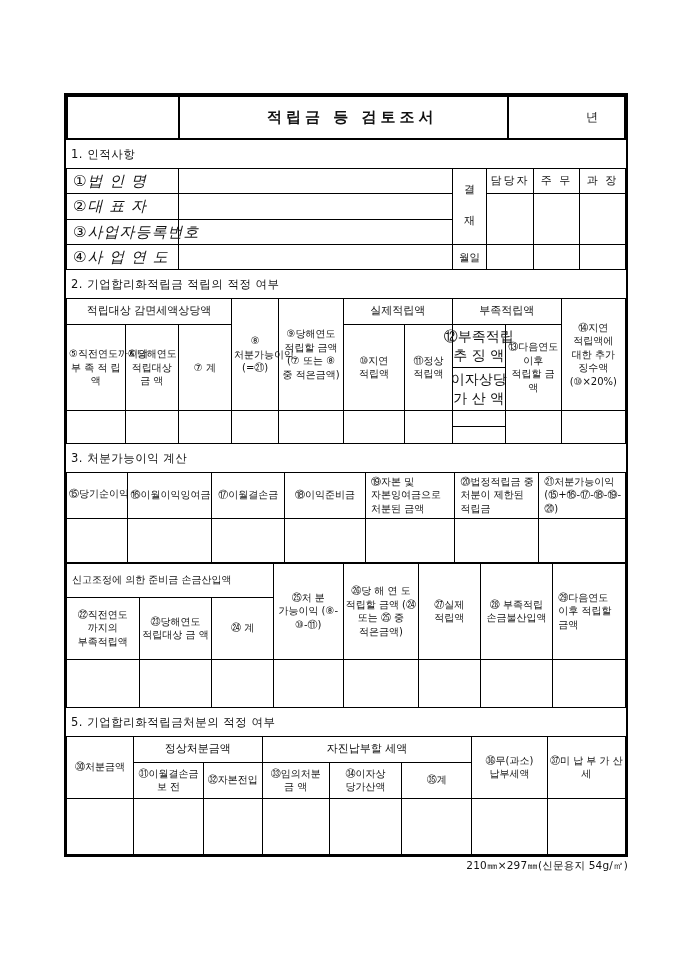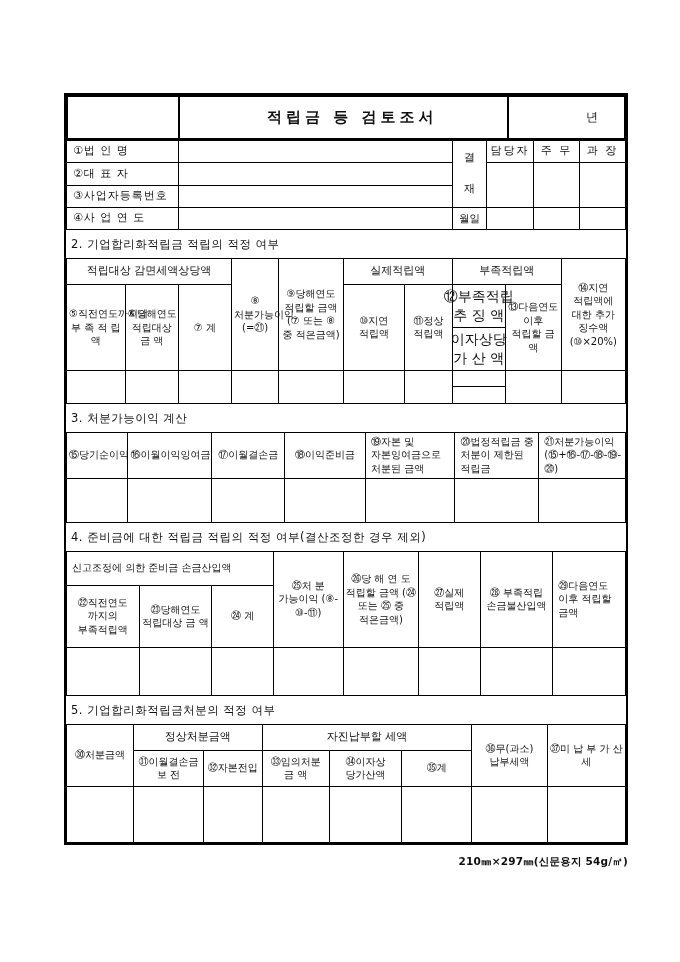--- a/index.html
+++ b/index.html
@@ -11,39 +11,39 @@
   .form-box { border: 2px solid #000; }
   table.t { width: 100%; border-collapse: collapse; table-layout: fixed; }
   td.c { border: 1px solid #000; font-size: 10.5px; text-align: center; vertical-align: middle; padding: 2px 2px; line-height: 1.35; word-break: keep-all; }
   
   table.title-t td.c { border-width: 2px; padding-left: 20px; }
   td.main-title { font-size: 15px; font-weight: bold; letter-spacing: 4px; height: 43px; }
   td.year-cell { text-align: right; padding-right: 26px; font-size: 12px; }
   .unit-row { border-bottom: 1px solid #000; text-align: right; font-size: 10.5px; padding: 4px 2px 3px; }
   .sec-title { text-align: left; font-size: 11.5px; padding: 7px 5px 6px; letter-spacing: 0.5px; }
   
-  td.lbl { text-align: left; padding-left: 6px; font-size: 11px; height: 22px; letter-spacing: 1px; }
+  td.lbl { text-align: left; padding-left: 6px; font-size: 15px; height: 22px; letter-spacing: 1px; font-style: italic; }
   td.val { height: 22px; }
   td.stamp { font-size: 11px; }
   .stamp-inner { display: flex; flex-direction: column; justify-content: space-around; height: 62px; }
   td.sig { height: 44px; }
   td.hdr22 { height: 22px; font-size: 11px; letter-spacing: 2px; }
   
   td.gh { height: 26px; font-size: 11px; }
   td.sh { font-size: 10px; }
   td.dcell { height: 32px; }
   td.nopad { padding: 0; }
   .split-top { border-bottom: 1px solid #000; }
   .split-h > div { padding: 2px 1px; font-size: 14px; display: flex; align-items: center; justify-content: center; }
   .split-h .split-top { min-height: 39px; }
   .split-h .split-bot { min-height: 38px; }
   .split-d .split-top { height: 16px; }
   .split-d .split-bot { height: 16px; }
   td.leftish { text-align: left; padding-left: 5px; }
-  .footer-note { text-align: right; font-size: 10.5px; margin-top: 10px; letter-spacing: 0.2px; font-weight: bold; }
+  .footer-note { text-align: right; font-size: 10.5px; margin-top: 2px; letter-spacing: 0.2px; }
 </style>
 </head>
 <body>
 
 <div class="page">
   <div class="content">
 
 
     <div class="form-box">
 
@@ -56,20 +56,21 @@
         <tbody>
             <tr>
           <td class="c"></td>
           <td class="c main-title">적립금 등 검토조서</td>
           <td class="c year-cell"><span>년</span></td>
         </tr>
       </tbody>
         </table>
 
 
+      <div class="sec-title">1. 인적사항</div>
       <table class="t">
         <colgroup>
           <col style="width:20%">
             <col style="width:49%">
             <col style="width:6.2%">
           <col style="width:8.3%">
             <col style="width:8.3%">
             <col style="width:8.2%">
         </colgroup>
         <tbody>
@@ -171,41 +172,40 @@
           <col style="width:11%">
             <col style="width:15%">
             <col style="width:13%">
             <col style="width:14.5%">
           <col style="width:16%">
             <col style="width:15%">
             <col style="width:15.5%">
         </colgroup>
         <tbody>
             <tr>
-          <td class="c sh" style="height:46px;">⑮당기순이익</td>
+          <td class="c sh" style="height:46px;font-family:Liberation Mono, monospace;">⑮당기순이익</td>
           <td class="c sh">⑯이월이익잉여금</td>
           <td class="c sh">⑰이월결손금</td>
           <td class="c sh">⑱이익준비금</td>
           <td class="c sh leftish">⑲자본 및 자본잉여금으로 처분된 금액</td>
           <td class="c sh leftish">⑳법정적립금 중 처분이 제한된 적립금</td>
           <td class="c sh leftish">㉑처분가능이익 (⑮+⑯-⑰-⑱-⑲-⑳)</td>
         </tr>
         <tr>
           <td class="c" style="height:44px;"></td>
           <td class="c"></td>
           <td class="c"></td>
           <td class="c"></td>
           <td class="c"></td>
           <td class="c"></td>
           <td class="c"></td>
         </tr>
       </tbody>
         </table>
 
-      <div class="sec-title">4. 준비금에 대한 적립금 적립의 적정 여부(결산조정한 경우 제외)</div>
       <table class="t">
         <colgroup>
           <col style="width:13%">
             <col style="width:13%">
             <col style="width:11%">
             <col style="width:12.5%">
           <col style="width:13.5%">
             <col style="width:11%">
             <col style="width:13%">
             <col style="width:13%">

